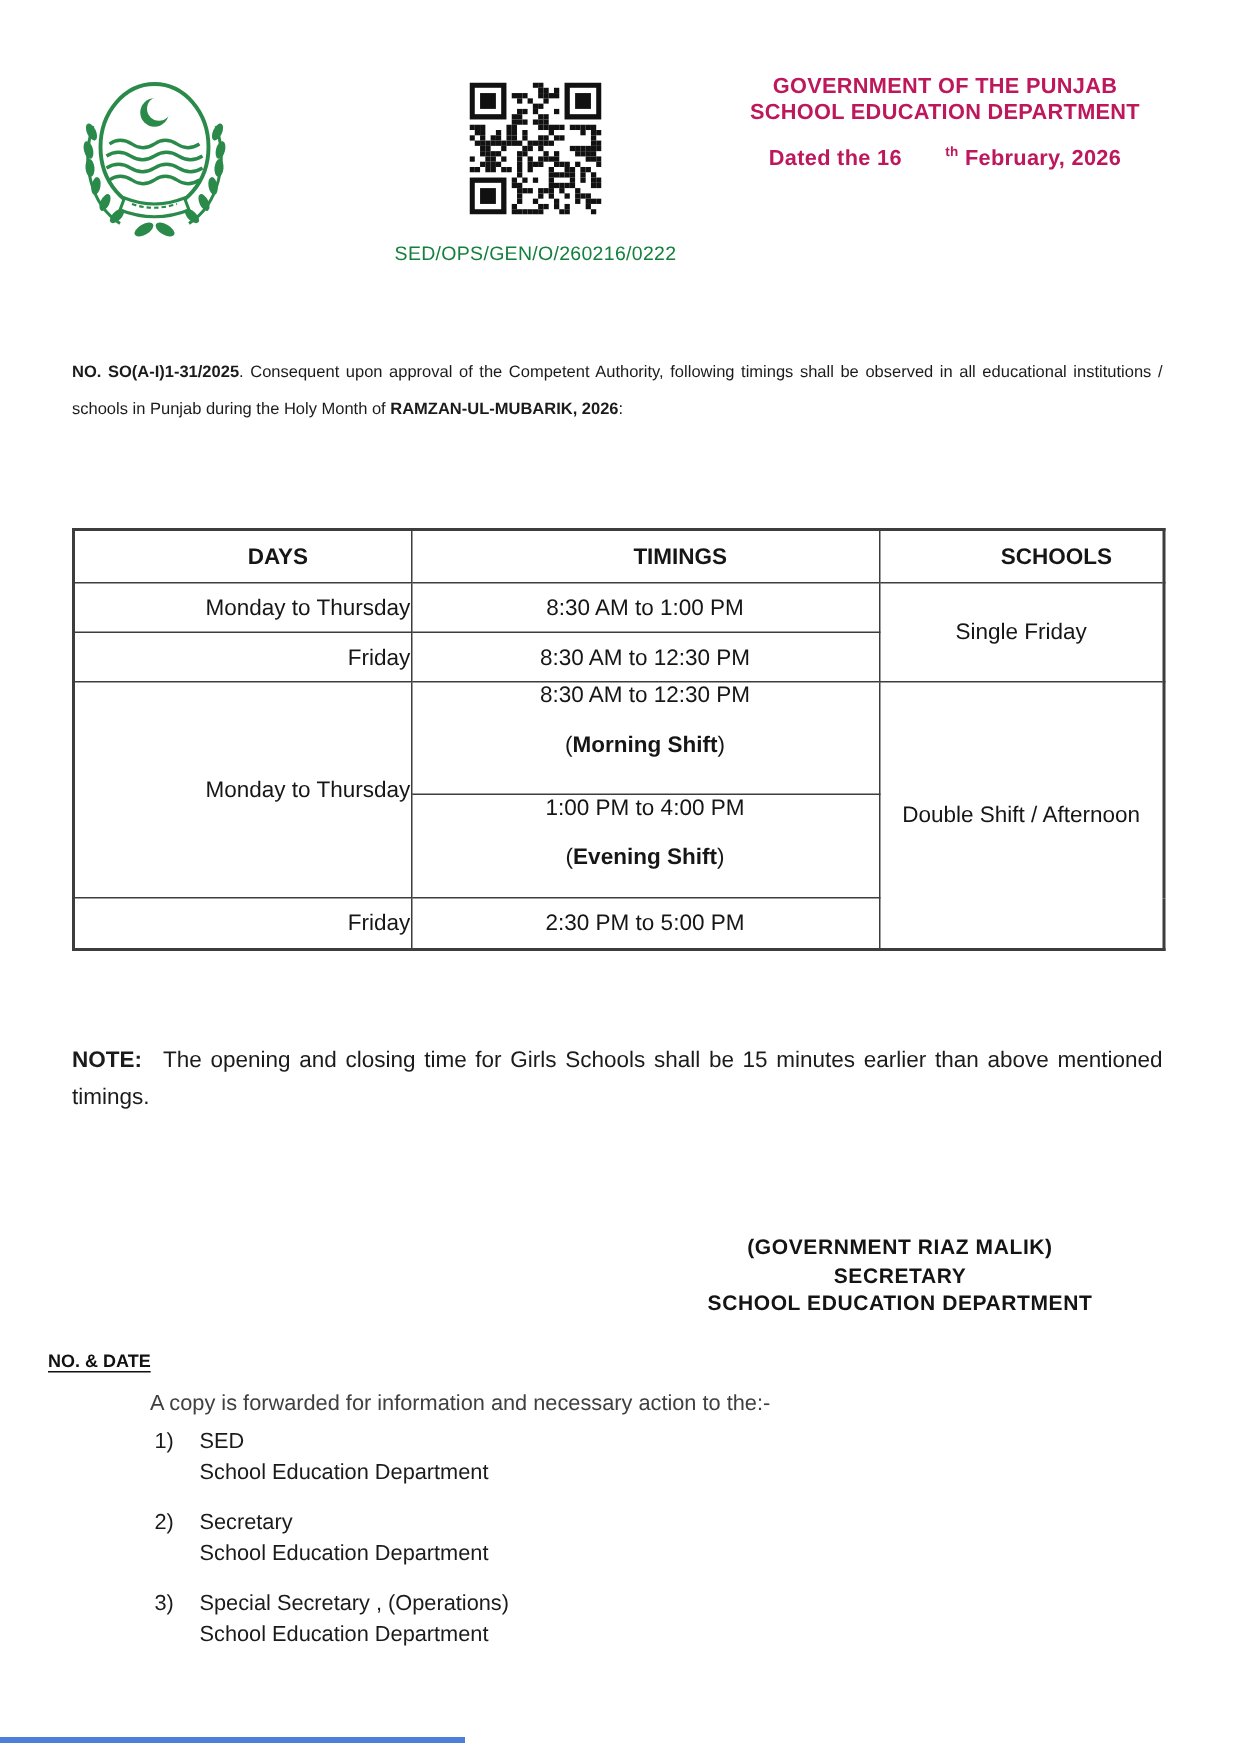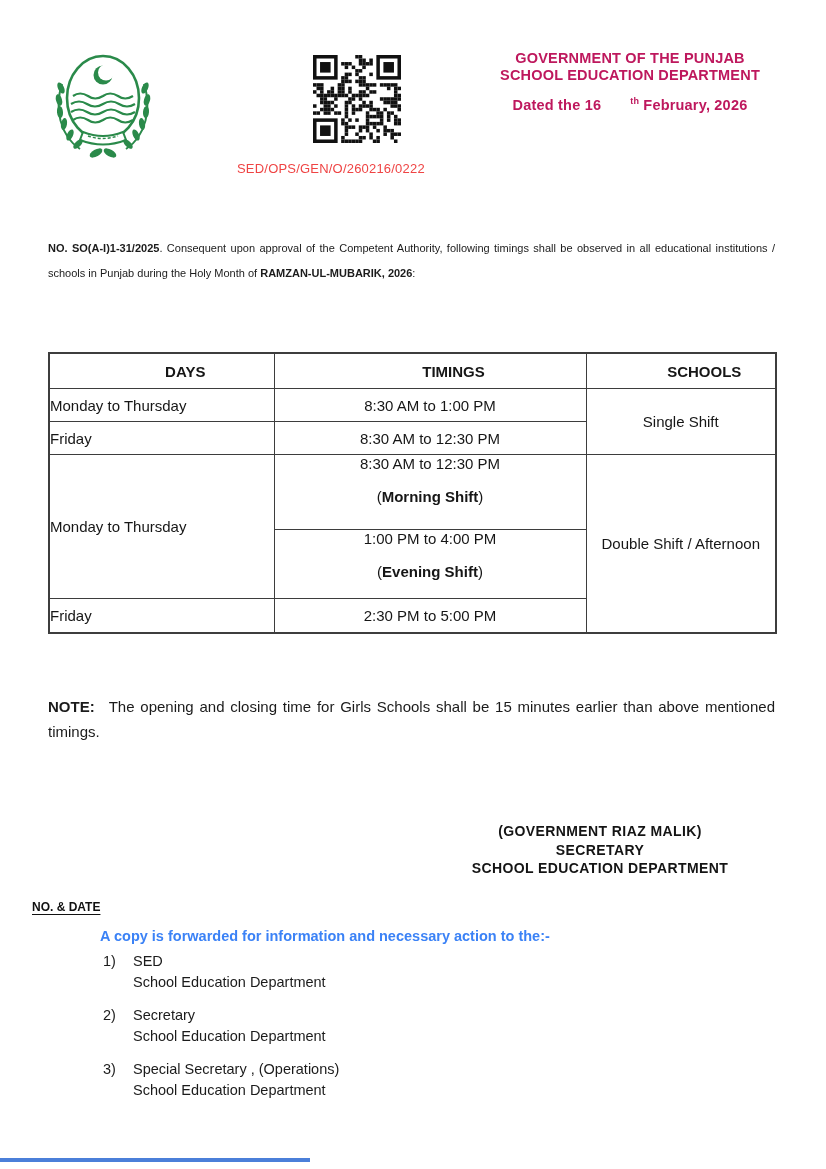--- a/index.html
+++ b/index.html
@@ -9,21 +9,21 @@
     background:#ffffff;
     font-family:"Liberation Sans",sans-serif;
     color:#1b1b1b;
     overflow:hidden;
   }
   
   .logo{position:absolute;left:46px;top:50px;width:114px;height:110px;}
   .qr{position:absolute;left:313px;top:55px;width:88px;height:88px;}
   .ref-no{
     position:absolute;left:237px;top:161px;width:240px;
-    font-size:13px;letter-spacing:0.2px;color:#ef4444;
+    text-align:center;font-size:13px;letter-spacing:0.2px;color:#15803d;
   }
   .head-block{
     position:absolute;left:470px;top:50px;width:320px;
     text-align:center;font-weight:bold;font-size:14.5px;line-height:17px;
     letter-spacing:0.2px;color:#be185d;
   }
   .head-date{margin-top:9px;font-size:14.5px;}
   .head-date sup{font-size:9px;margin-left:29px;}
   
   .notif-title{
@@ -43,21 +43,21 @@
   table.timings{
     position:absolute;left:48px;top:352px;width:727px;
     border-collapse:collapse;table-layout:fixed;
     border:2px solid #3d3d3d;
     font-size:15px;color:#161616;
   }
   table.timings th,table.timings td{
     border:1.5px solid #3d3d3d;padding:0;
   }
   table.timings th{font-weight:bold;font-size:15px;height:34px;text-align:center;padding-left:47px;}
-  td.days{text-align:left;padding-left:4px;vertical-align:middle;}
+  td.days{text-align:right;padding-left:4px;vertical-align:middle;}
   td.time{text-align:center;vertical-align:middle;}
   td.school{text-align:center;vertical-align:middle;}
   tr.r-1,tr.r-2{height:33px;}
   tr.r-3{height:75px;}
   tr.r-4{height:69px;}
   tr.r-5{height:34px;}
   td.two-line{vertical-align:top;padding-top:12px;}
   .shift-label{margin-top:16px;}
   .shift-label b{font-weight:bold;}
   
@@ -74,21 +74,21 @@
     letter-spacing:0.4px;color:#141414;
   }
   
   .no-date{
     position:absolute;left:32px;top:900px;
     font-weight:bold;font-size:12px;
     text-decoration:underline;text-underline-offset:3px;color:#111;
   }
   .copy-intro{
     position:absolute;left:100px;top:928px;
-    font-size:14.5px;color:#3b82f6;font-weight:bold;
+    font-size:14.5px;color:#404040;
   }
   .copy-list{position:absolute;left:103px;top:951px;font-size:14.5px;line-height:21px;}
   .copy-item{display:flex;margin-bottom:12px;}
   .copy-item .num{width:30px;flex:0 0 30px;}
   
   .footer-line{
     position:absolute;left:0;top:1158px;width:310px;height:4px;
     background:#4b7fd9;
   }
 </style>
@@ -380,21 +380,21 @@
       <tr>
         <th>DAYS</th>
         <th>TIMINGS</th>
         <th>SCHOOLS</th>
       </tr>
     </thead>
     <tbody>
       <tr class="r-1">
         <td class="days">Monday to Thursday</td>
         <td class="time">8:30 AM to 1:00 PM</td>
-        <td class="school" rowspan="2">Single Shift</td>
+        <td class="school" rowspan="2">Single Friday</td>
       </tr>
       <tr class="r-2">
         <td class="days">Friday</td>
         <td class="time">8:30 AM to 12:30 PM</td>
       </tr>
       <tr class="r-3">
         <td class="days" rowspan="2">Monday to Thursday</td>
         <td class="time two-line">
           <div>8:30 AM to 12:30 PM</div>
           <div class="shift-label"><span>(</span><b>Morning Shift</b><span>)</span></div>

